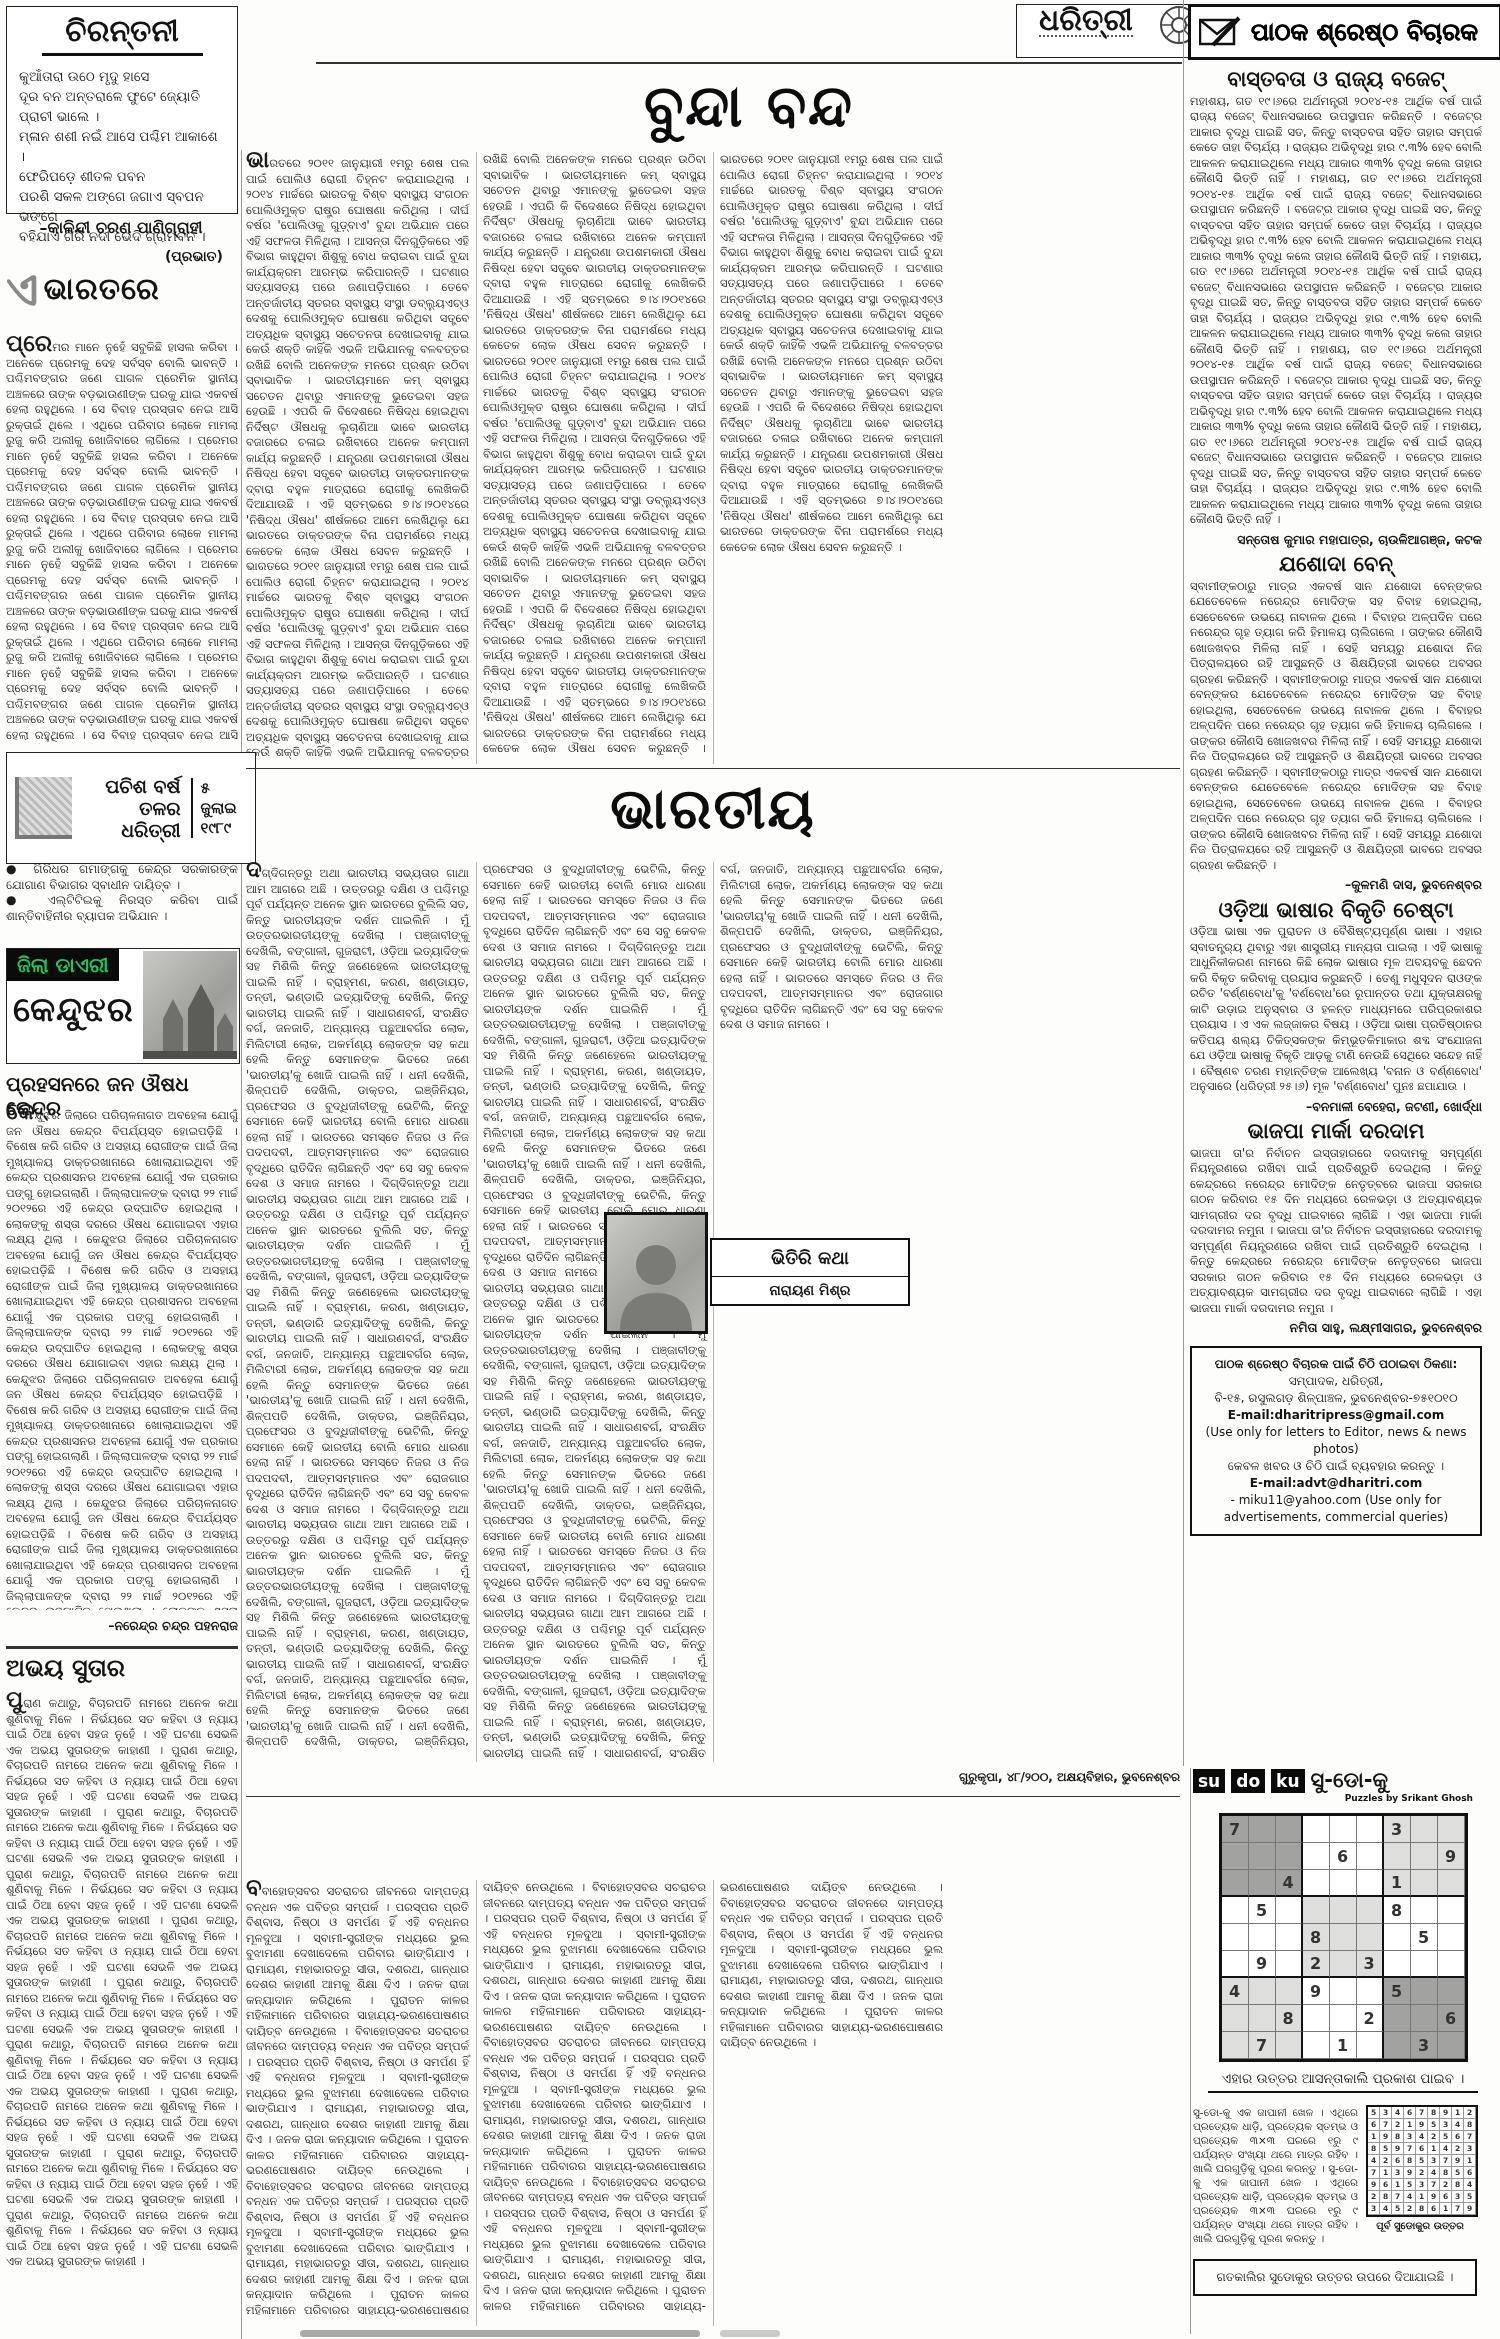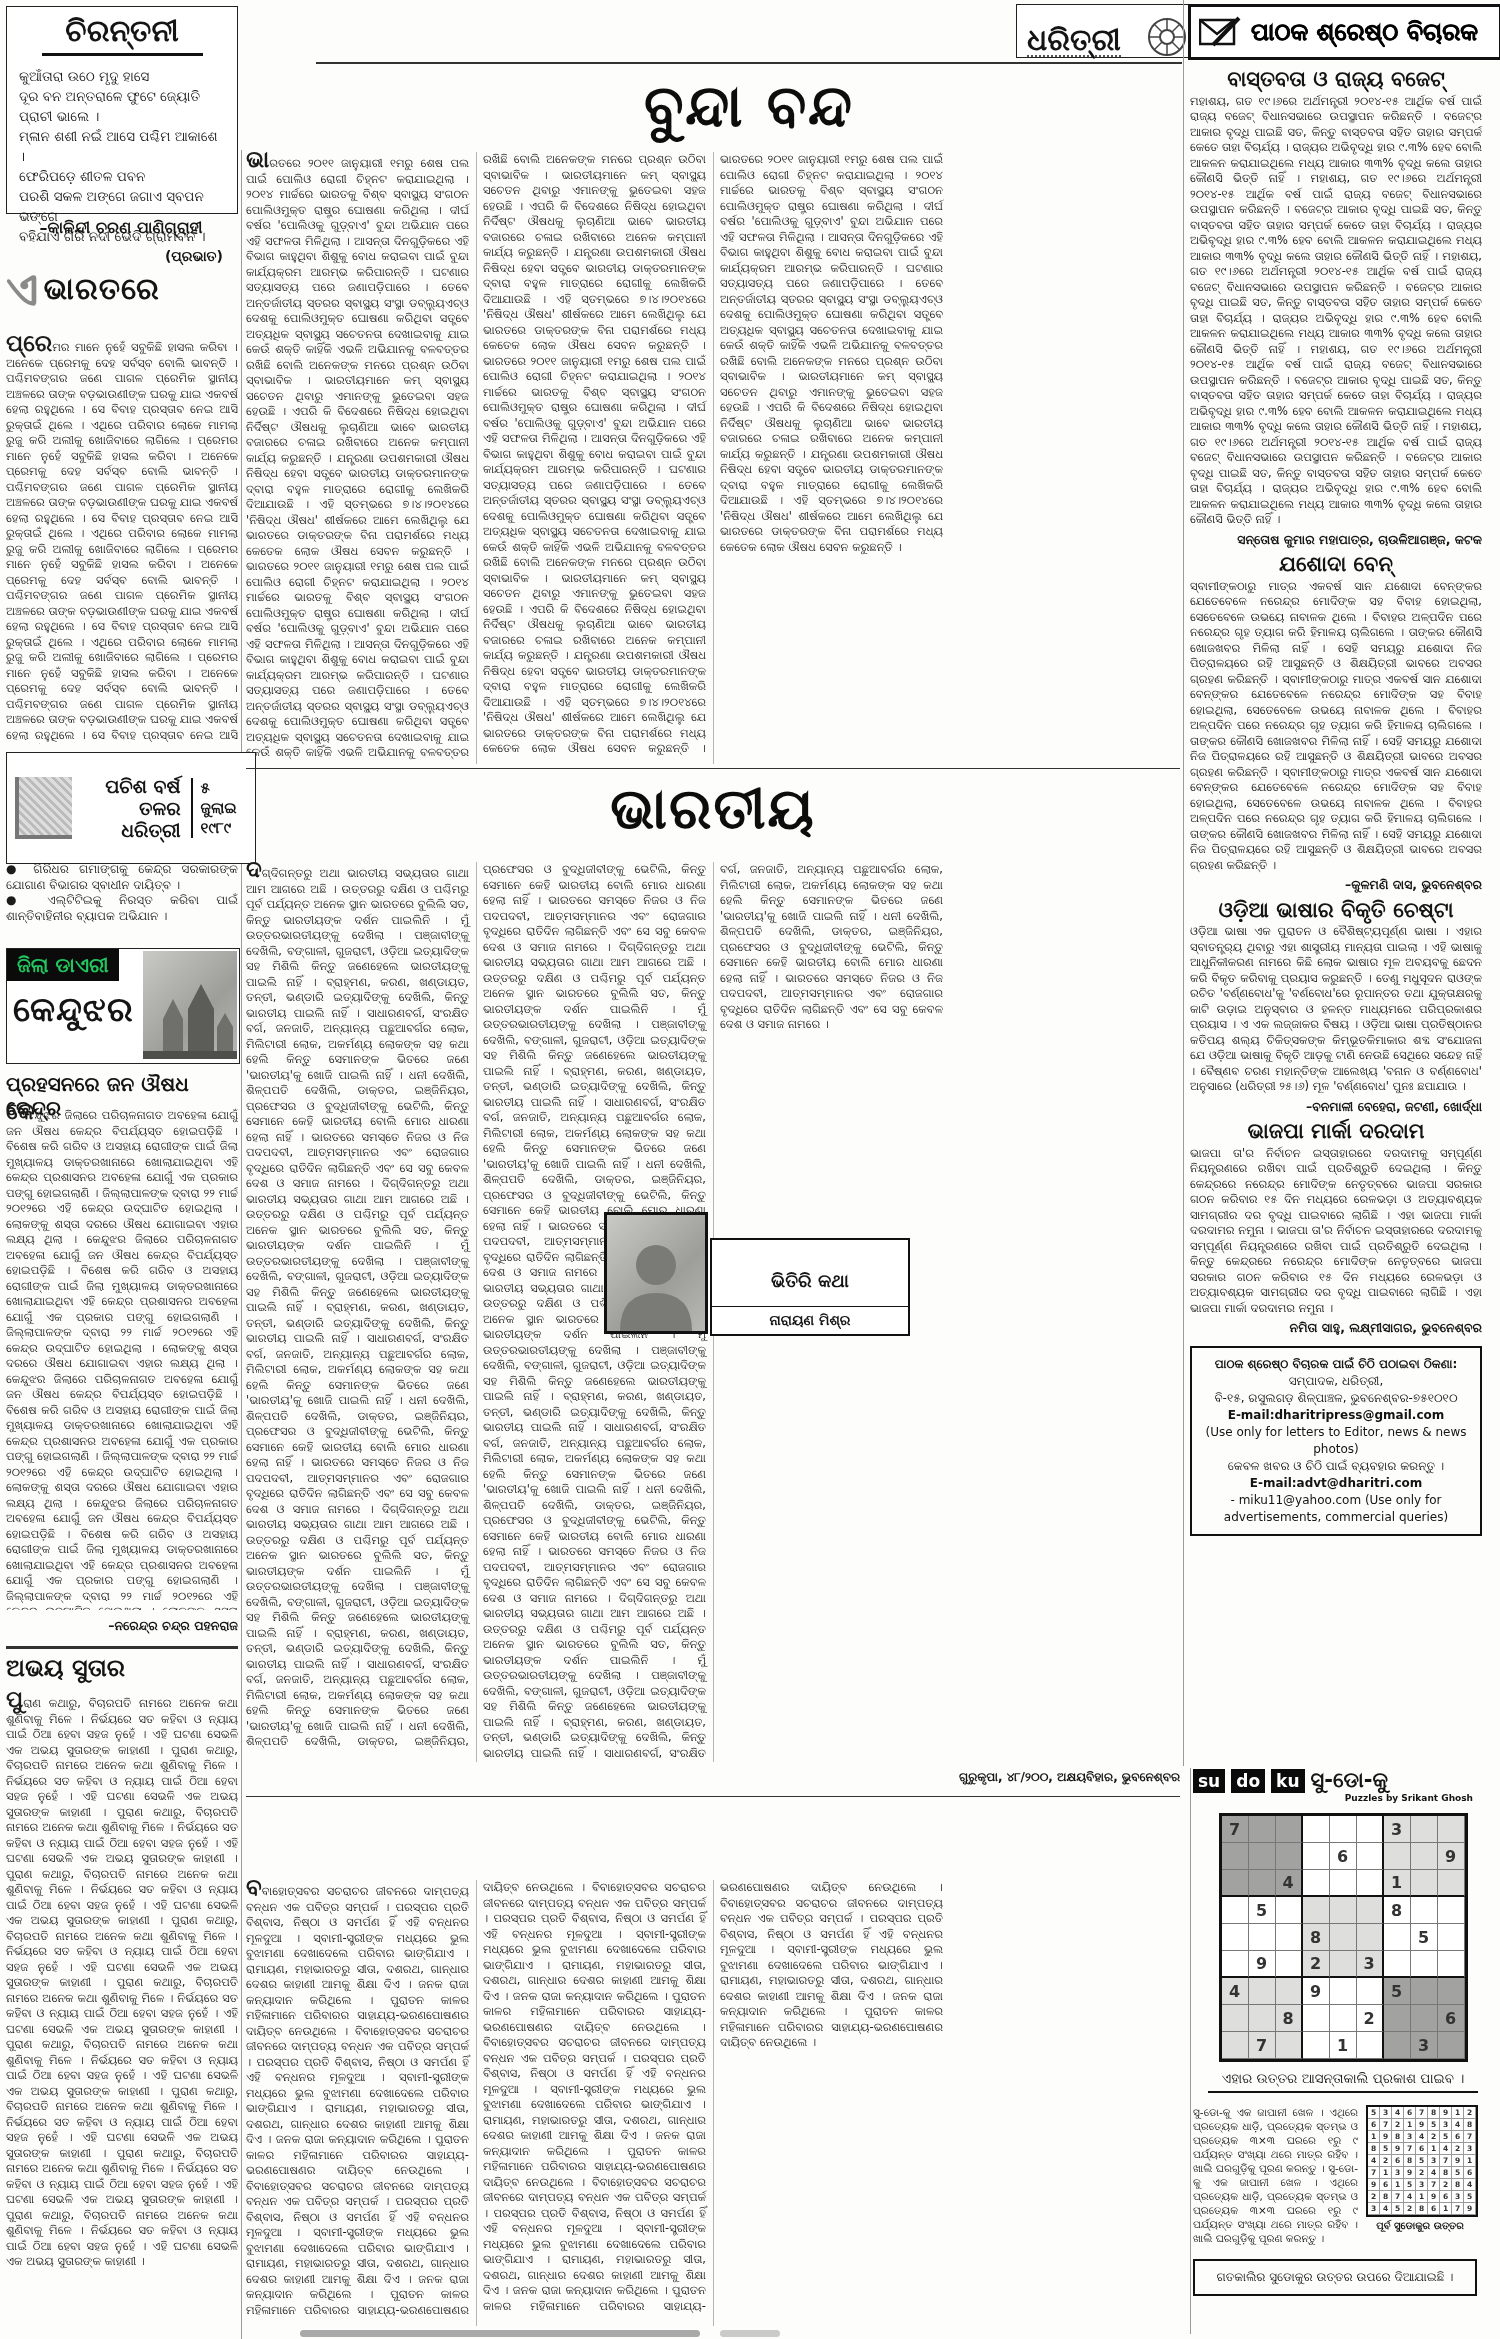--- a/index.html
+++ b/index.html
@@ -34,21 +34,21 @@
   
   .yr-title{font-size:19px;font-weight:900;text-align:right;line-height:22px;}
   .yr-date{font-size:15px;font-weight:bold;border-left:2px solid #111;padding-left:8px;line-height:20px;}
   
   .strip{background:#0b0b0b;color:#22c55e;font-weight:900;font-size:20px;padding:4px 10px;display:inline-block;}
   .place{font-size:34px;font-weight:900;letter-spacing:1px;}
   .photo{background:linear-gradient(135deg,#c9c9c5,#9d9d99 60%,#b8b8b4);display:flex;
          align-items:flex-end;justify-content:center;overflow:hidden;}
   
   .byline-box{border:2px solid #111;text-align:center;background:#fff;}
-  .byline-box .l1{font-size:18px;font-weight:900;border-bottom:1px solid #111;padding:14px 4px;margin-top:16px;}
+  .byline-box .l1{font-size:18px;font-weight:900;border-bottom:1px solid #111;padding:7px 4px;}
   .byline-box .l2{font-size:14px;font-weight:bold;padding:5px 4px;}
   
   .letters{font-size:11.5px;line-height:15.5px;}
   .contact{border:2px solid #111;padding:8px 10px;font-size:12px;line-height:17px;text-align:center;}
   .contact .em{font-weight:bold;}
   
   .su-head{display:flex;align-items:baseline;gap:6px;}
   .su-tile{background:#0b0b0b;color:#fff;font-weight:bold;font-size:17px;padding:2px 5px;}
   .su-od{font-size:21px;font-weight:900;}
   .su-credit{font-size:9px;font-weight:bold;}
@@ -76,21 +76,21 @@
     <div class="poem-line">ଦୂର ବନ ଅନ୍ତରାଳେ ଫୁଟେ ଜ୍ୟୋତି ପ୍ରାଚୀ ଭାଲେ ।</div>
     <div class="poem-line">ମ୍ଳାନ ଶଶୀ ନଇଁ ଆସେ ପଶ୍ଚିମ ଆକାଶେ ।</div>
     <div class="poem-line">ଫେରିପଡ଼େ ଶୀତଳ ପବନ</div>
     <div class="poem-line">ପରଶି ସକଳ ଅଙ୍ଗେ ଜଗାଏ ସ୍ବପନ ଭଙ୍ଗେ</div>
     <div class="poem-line">ବହିଯାଏ ଗିରି ନଦୀ ଭେଦି ଗ୍ରାମବନ ।</div>
     <div class="poem-src">(ପ୍ରଭାତ)</div>
   </div>
   <div class="abs" style="left:6px;top:218px;width:230px;text-align:center;font-weight:900;font-size:16px;">–କାଳିନ୍ଦୀ ଚରଣ ପାଣିଗ୍ରାହୀ</div>
 
 
-  <div class="abs box" style="left:1016px;top:4px;width:160px;height:52px;display:flex;align-items:flex-end;justify-content:space-between;padding:0 10px;">
+  <div class="abs box" style="left:1016px;top:4px;width:160px;height:52px;display:flex;align-items:flex-start;justify-content:space-between;padding:0 22px;">
     <span class="brand">ଧରିତ୍ରୀ</span>
     <svg width="40" height="40" viewBox="0 0 40 40">
       <circle cx="20" cy="20" r="18" fill="none" stroke="#444" stroke-width="2"></circle>
       <circle cx="20" cy="20" r="7" fill="none" stroke="#444" stroke-width="2"></circle>
       <g stroke="#444" stroke-width="1.5">
         <line x1="20" y1="2" x2="20" y2="13"></line>
           <line x1="20" y1="27" x2="20" y2="38"></line>
         <line x1="2" y1="20" x2="13" y2="20"></line>
           <line x1="27" y1="20" x2="38" y2="20"></line>
         <line x1="7" y1="7" x2="15" y2="15"></line>

